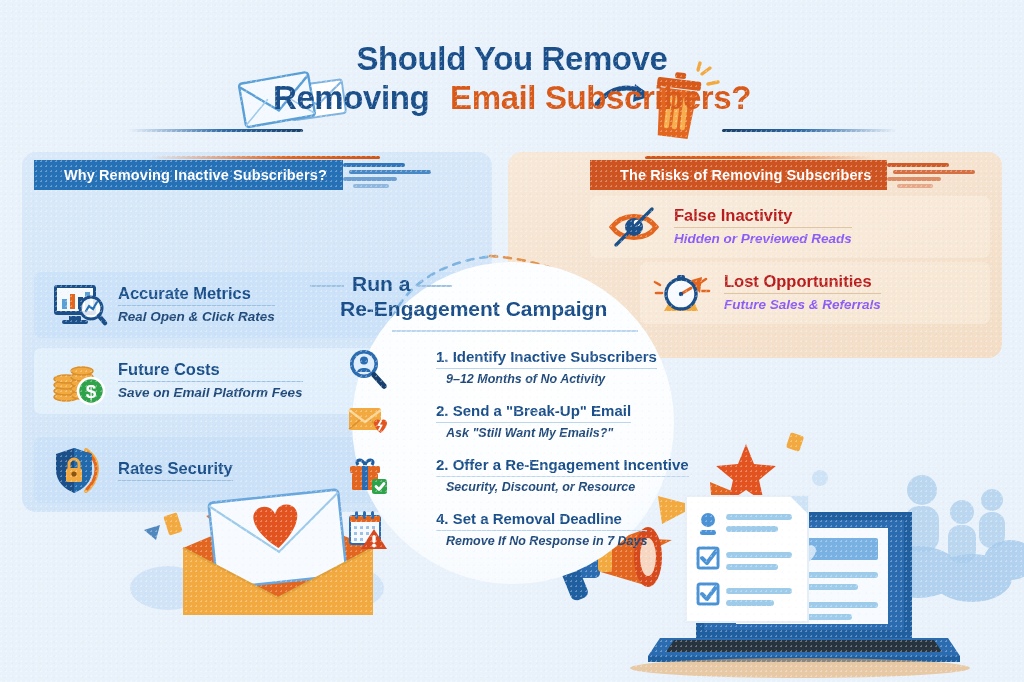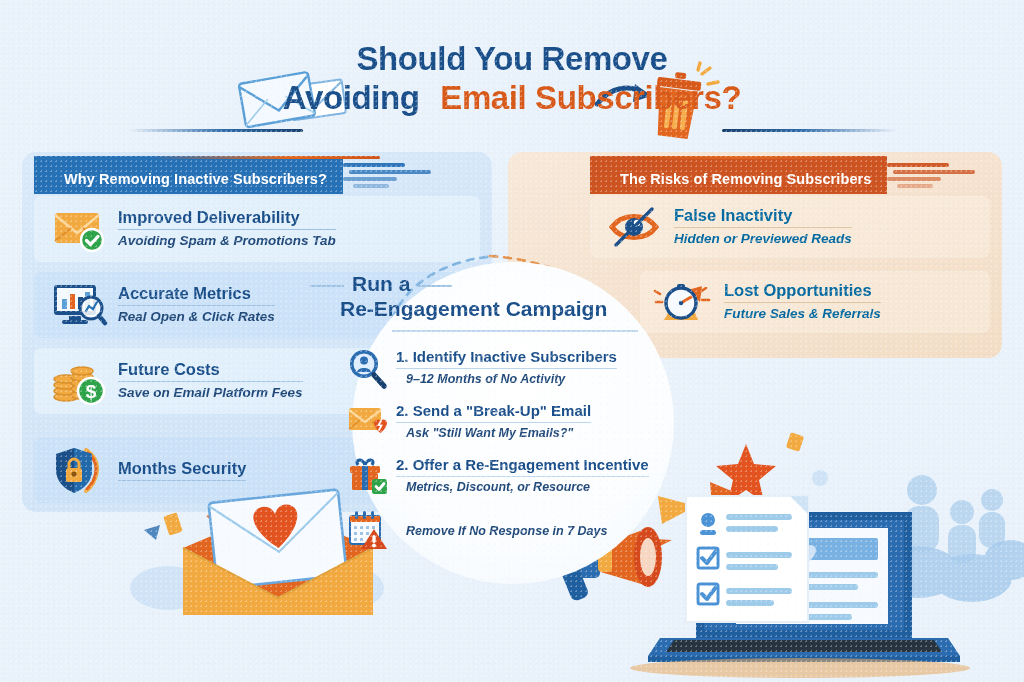--- a/index.html
+++ b/index.html
@@ -54,21 +54,21 @@
   .panel-left{left:22px;top:152px;width:470px;height:360px;
     background:linear-gradient(160deg,#d9e9f9 0%,#cfe3f7 100%);}
   .panel-right{left:508px;top:152px;width:494px;height:206px;
     background:linear-gradient(160deg,#f7e8d8 0%,#f3ddc6 100%);}
 
   
   .banner{position:absolute;height:30px;z-index:14;display:flex;align-items:center;}
   .banner .bn-body{
     height:30px;display:flex;align-items:center;color:#fff;
     font-size:14.5px;font-weight:700;letter-spacing:.1px;
-    padding:8px 16px 0 30px;position:relative;
+    padding:0 16px 0 30px;position:relative;
   }
   .banner-left .bn-body{background:#2671b6;}
   .banner-right .bn-body{background:#cd5320;}
   
   .bn-notch{position:absolute;left:0;top:0;width:22px;height:30px;}
   .banner-left .bn-notch{background:#2671b6;clip-path:polygon(0 0,100% 0,100% 100%,0 100%,40% 50%);}
   .banner-right .bn-notch{background:#cd5320;clip-path:polygon(0 0,100% 0,100% 100%,0 100%,40% 50%);}
   
   .bn-streaks{position:relative;width:92px;height:30px;}
   .bn-streaks i{position:absolute;height:4px;border-radius:2px;display:block;}
@@ -86,50 +86,50 @@
   .rowcard{position:absolute;display:flex;align-items:center;z-index:12;border-radius:7px;}
   .rowcard .r-icon{width:56px;height:52px;flex:0 0 56px;position:relative;margin-left:18px;}
   .rowcard .r-text{margin-left:10px;}
   .r-title{font-size:16.5px;font-weight:700;line-height:1.1;
     padding-bottom:2px;white-space:nowrap;}
   .r-sub{font-size:13.5px;font-style:italic;font-weight:600;line-height:1.25;
     padding-top:3px;white-space:nowrap;}
 
   .left-row .r-title{color:#1b4f8a;border-bottom:1.5px solid #9dc2e4;}
   .left-row .r-sub{color:#214a7a;}
-  .right-row .r-title{color:#0369a1;border-bottom:1.5px solid #e0c4a4;}
-  .right-row .r-sub{color:#0369a1;}
+  .right-row .r-title{color:#b91c1c;border-bottom:1.5px solid #e0c4a4;}
+  .right-row .r-sub{color:#8b5cf6;}
 
   .lr1{left:34px;top:196px;width:446px;height:66px;background:rgba(230,242,253,.78);}
   .lr2{left:34px;top:272px;width:446px;height:66px;background:rgba(197,223,247,.55);}
   .lr3{left:34px;top:348px;width:446px;height:66px;background:rgba(230,242,253,.78);}
   .lr4{left:34px;top:437px;width:446px;height:66px;background:rgba(197,223,247,.55);}
 
   .rr1{left:590px;top:196px;width:400px;height:62px;background:rgba(250,238,224,.55);}
-  .rr2{left:640px;top:271px;width:350px;height:62px;background:rgba(250,238,224,.55);}
+  .rr2{left:640px;top:262px;width:350px;height:62px;background:rgba(250,238,224,.55);}
 
   
   .circle{
     position:absolute;left:352px;top:262px;width:322px;height:322px;
     border-radius:50%;
     background:radial-gradient(circle at 50% 35%,#ffffff 0%,#fbfdff 62%,#f3f8fd 100%);
     z-index:25;
   }
   .center{position:absolute;left:340px;top:272px;width:350px;height:320px;z-index:30;}
   .c-head{color:#1b4f8a;font-weight:700;}
   .c-head .h1{font-size:21px;line-height:1.1;position:relative;display:inline-block;padding:0 12px;}
   .c-head .h1::before,.c-head .h1::after{
     content:"";position:absolute;top:13px;width:34px;height:2px;background:#9dc2e4;}
   .c-head .h1::before{left:-30px;}
   .c-head .h1::after{right:-30px;}
   .c-head .h2{font-size:21px;line-height:1.15;margin-top:2px;}
   .c-rule{width:246px;height:1.5px;background:#bcd6ee;margin:9px auto 0;}
 
   .steps{margin-top:9px;}
-  .step{display:flex;align-items:center;height:54px;padding-left:8px;}
+  .step{display:flex;align-items:center;height:54px;padding-left:8px;gap:40px;}
   .step .s-icon{width:40px;height:42px;flex:0 0 40px;position:relative;}
   .step .s-text{margin-left:8px;}
   .s-title{font-size:15px;font-weight:700;color:#1b4f8a;line-height:1.1;
     border-bottom:1.5px solid #bcd6ee;padding-bottom:2px;white-space:nowrap;}
   .s-sub{font-size:12.5px;font-style:italic;font-weight:600;color:#214a7a;
     padding-top:3px;padding-left:10px;white-space:nowrap;}
 
   
   .connector{position:absolute;z-index:18;pointer-events:none;}
 
@@ -185,21 +185,21 @@
         <g stroke="#f2a93f" stroke-width="3.4" stroke-linecap="round">
           <path d="M52 6 L60 0"></path>
           <path d="M58 16 L68 14"></path>
           <path d="M48 2 L50 -5"></path>
         </g>
       </svg>
     </div>
 
     <div class="title-text">
       <span class="title-row r1">Should You Remove</span>
-      <span class="title-row r2"><span>Avoiding </span><span class="tw-orange">Email Subscribers?</span></span>
+      <span class="title-row r2"><span>Removing </span><span class="tw-orange">Email Subscribers?</span></span>
     </div>
   </div>
 
   <div class="panel panel-left"></div>
   <div class="panel panel-right"></div>
 
   <svg class="connector" style="left:380px;top:250px;" width="260" height="110">
     <path d="M6 96 C10 40, 60 10, 116 6" fill="none" stroke="#7fb3e0" stroke-width="2.6" stroke-dasharray="7 7" stroke-linecap="round"></path>
   </svg>
   <svg class="connector" style="left:470px;top:248px;" width="180" height="110">
@@ -225,35 +225,20 @@
       <span>The Risks of Removing Subscribers</span>
     </div>
     <div class="bn-streaks">
         <i></i>
         <i></i>
         <i></i>
         <i></i>
       </div>
   </div>
 
-  <div class="rowcard left-row lr1">
-    <div class="r-icon">
-      <svg width="56" height="52" viewBox="0 0 56 52">
-        <rect x="3" y="10" width="44" height="30" rx="3" fill="#f2a93f"></rect>
-        <path d="M3 12 L25 30 L47 12" fill="none" stroke="#fbd79a" stroke-width="2.6"></path>
-        <path d="M3 38 L19 25 M47 38 L31 25" stroke="#e08f2a" stroke-width="2" fill="none"></path>
-        <circle cx="40" cy="37" r="11" fill="#2fa34a" stroke="#fff" stroke-width="2.4"></circle>
-        <path d="M34.5 37.5 L38.5 41.5 L46 33.5" fill="none" stroke="#fff" stroke-width="3.2" stroke-linecap="round" stroke-linejoin="round"></path>
-      </svg>
-    </div>
-    <div class="r-text">
-      <div class="r-title">Improved Deliverability</div>
-      <div class="r-sub">Avoiding Spam &amp; Promotions Tab</div>
-    </div>
-  </div>
 
   <div class="rowcard left-row lr2">
     <div class="r-icon">
       <svg width="56" height="52" viewBox="0 0 56 52">
         <rect x="2" y="6" width="42" height="30" rx="3" fill="#1b4f8a"></rect>
         <rect x="5" y="9" width="36" height="23" fill="#f4f9fe"></rect>
         <rect x="10" y="20" width="5" height="10" fill="#5a9fd6"></rect>
         <rect x="18" y="15" width="5" height="15" fill="#e2661f"></rect>
         <rect x="26" y="18" width="5" height="12" fill="#1b4f8a"></rect>
         <rect x="33" y="13" width="5" height="17" fill="#5a9fd6"></rect>
@@ -300,21 +285,21 @@
         <path d="M34 6 C40 10, 45 16, 45 24 C45 36, 38 44, 34 47" fill="none" stroke="#f2a93f" stroke-width="4" stroke-linecap="round"></path>
         <path d="M36 9 C41 13, 44 18, 44 25 C44 35, 38 42, 35 45" fill="none" stroke="#e2661f" stroke-width="3" stroke-linecap="round"></path>
         <path d="M22 4 L40 10 L40 26 C40 38, 31 45, 22 49 C13 45, 4 38, 4 26 L4 10 Z" fill="#1b4f8a"></path>
         <path d="M22 4 L40 10 L40 26 C40 38, 31 45, 22 49 Z" fill="#2671b6" opacity=".75"></path>
         <rect x="14" y="24" width="16" height="14" rx="2.6" fill="#f2a93f"></rect>
         <path d="M17 24 v-4 a5 5 0 0 1 10 0 v4" fill="none" stroke="#f2a93f" stroke-width="3"></path>
         <circle cx="22" cy="30" r="2.6" fill="#8a5411"></circle>
       </svg>
     </div>
     <div class="r-text">
-      <div class="r-title">Months Security</div>
+      <div class="r-title">Rates Security</div>
     </div>
   </div>
 
   <div class="rowcard right-row rr1">
     <div class="r-icon">
       <svg width="56" height="52" viewBox="0 0 56 52">
         <path d="M4 26 C14 12, 38 12, 48 26 C38 40, 14 40, 4 26 Z" fill="none" stroke="#e2661f" stroke-width="5"></path>
         <circle cx="26" cy="26" r="9" fill="#1b4f8a"></circle>
         <circle cx="29" cy="22" r="3.2" fill="#fff"></circle>
         <path d="M8 44 L44 8" stroke="#1b4f8a" stroke-width="3.4" stroke-linecap="round"></path>
@@ -398,21 +383,21 @@
             <path d="M24 10 C28 4, 19 3, 17 10" fill="none" stroke="#1f5fa0" stroke-width="3.2"></path>
             <rect x="2" y="11" width="30" height="7" rx="1.5" fill="#e2661f"></rect>
             <rect x="4" y="18" width="26" height="17" rx="1.5" fill="#e2661f"></rect>
             <rect x="14" y="11" width="6" height="24" fill="#2b6cb0"></rect>
             <rect x="24" y="24" width="15" height="15" rx="2.5" fill="#2fa34a"></rect>
             <path d="M28 31.5 L31 34.5 L36 28.5" fill="none" stroke="#fff" stroke-width="2.8" stroke-linecap="round" stroke-linejoin="round"></path>
           </svg>
         </div>
         <div class="s-text">
           <div class="s-title">2. Offer a Re-Engagement Incentive</div>
-          <div class="s-sub">Metrics, Discount, or Resource</div>
+          <div class="s-sub">Security, Discount, or Resource</div>
         </div>
       </div>
 
       <div class="step">
         <div class="s-icon">
           <svg width="40" height="42" viewBox="0 0 40 42">
             <rect x="2" y="7" width="30" height="28" rx="2.5" fill="#f7fbff" stroke="#2b6cb0" stroke-width="2"></rect>
             <rect x="2" y="7" width="30" height="6" fill="#e2661f"></rect>
             <g fill="#2b6cb0">
               <rect x="7" y="2" width="3" height="8" rx="1.5"></rect>
@@ -429,20 +414,21 @@
                 <rect x="18" y="23" width="3" height="3"></rect>
               <rect x="6" y="29" width="3" height="3"></rect>
                 <rect x="12" y="29" width="3" height="3"></rect>
             </g>
             <path d="M26 20 L39 40 L13 40 Z" fill="#d6491c"></path>
             <rect x="24.3" y="26" width="3.4" height="8" rx="1.7" fill="#fff"></rect>
             <circle cx="26" cy="36.5" r="1.9" fill="#fff"></circle>
           </svg>
         </div>
         <div class="s-text">
+          <div class="s-title">4. Set a Removal Deadline</div>
           <div class="s-sub">Remove If No Response in 7 Days</div>
         </div>
       </div>
 
     </div>
   </div>
 
   <div class="illus-left">
     <svg width="300" height="160" viewBox="0 0 300 160">
       <g fill="#cfe3f7" opacity=".9">

